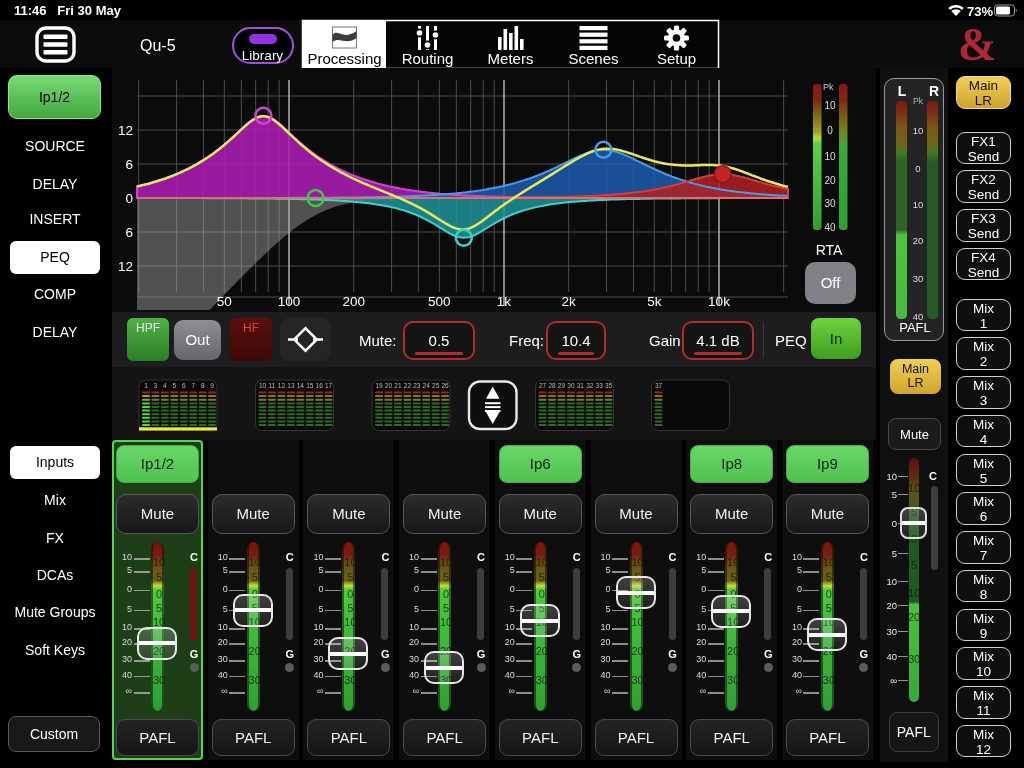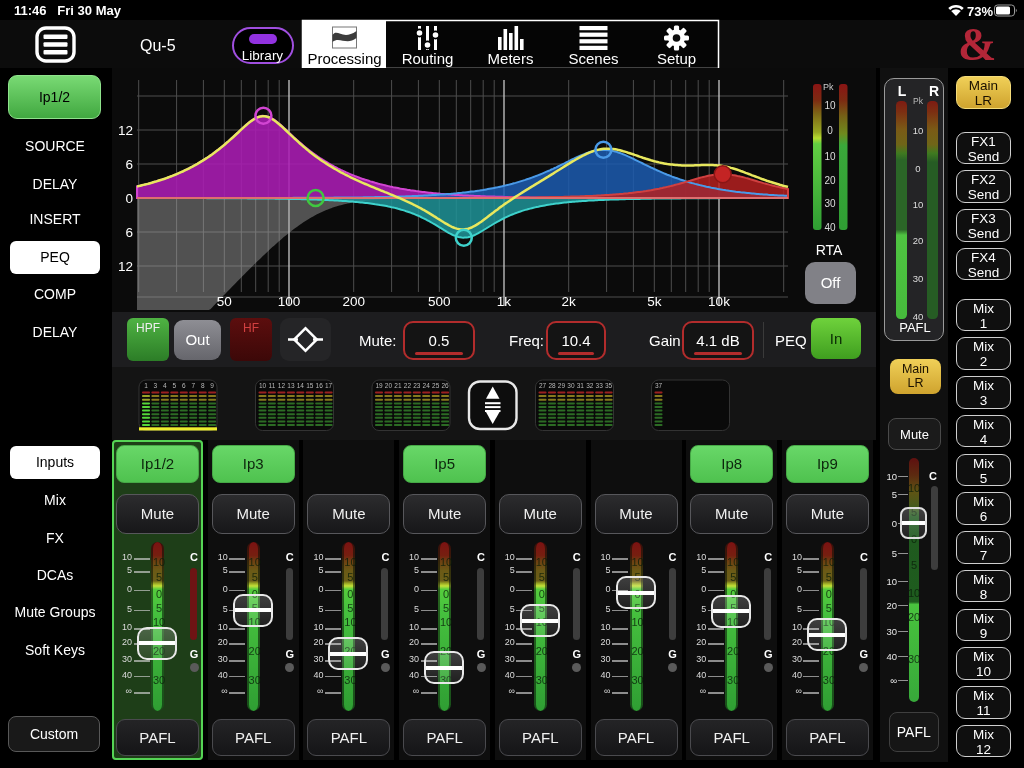--- a/index.html
+++ b/index.html
@@ -674,21 +674,20 @@
       <div class="sknob" style="top:186.5px">
         <div class="kline"></div>
       </div>
       <div class="clab">C</div>
       <div class="grbar red"></div>
       <div class="glab">G</div>
       <div class="gdot"></div>
       <div class="spafl">PAFL</div>
     </div>
     <div class="strip" style="left:207.7px">
-      <div class="sname">Ip3</div>
       <div class="smute">Mute</div>
       <div class="slbl" style="top:112.0px">10</div>
       <div class="stick" style="top:118.0px"></div>
       <div class="slbl" style="top:125.0px">5</div>
       <div class="stick" style="top:131.0px"></div>
       <div class="slbl" style="top:143.5px">0</div>
       <div class="stick" style="top:149.5px"></div>
       <div class="slbl" style="top:163.5px">5</div>
       <div class="stick" style="top:169.5px"></div>
       <div class="slbl" style="top:182.0px">10</div>
@@ -751,21 +750,20 @@
       <div class="sknob" style="top:197.0px">
         <div class="kline"></div>
       </div>
       <div class="clab">C</div>
       <div class="grbar"></div>
       <div class="glab">G</div>
       <div class="gdot"></div>
       <div class="spafl">PAFL</div>
     </div>
     <div class="strip" style="left:399.1px">
-      <div class="sname">Ip5</div>
       <div class="smute">Mute</div>
       <div class="slbl" style="top:112.0px">10</div>
       <div class="stick" style="top:118.0px"></div>
       <div class="slbl" style="top:125.0px">5</div>
       <div class="stick" style="top:131.0px"></div>
       <div class="slbl" style="top:143.5px">0</div>
       <div class="stick" style="top:149.5px"></div>
       <div class="slbl" style="top:163.5px">5</div>
       <div class="stick" style="top:169.5px"></div>
       <div class="slbl" style="top:182.0px">10</div>
@@ -790,20 +788,21 @@
       <div class="sknob" style="top:211.0px">
         <div class="kline"></div>
       </div>
       <div class="clab">C</div>
       <div class="grbar"></div>
       <div class="glab">G</div>
       <div class="gdot"></div>
       <div class="spafl">PAFL</div>
     </div>
     <div class="strip" style="left:494.8px">
+      <div class="sname">Ip6</div>
       <div class="smute">Mute</div>
       <div class="slbl" style="top:112.0px">10</div>
       <div class="stick" style="top:118.0px"></div>
       <div class="slbl" style="top:125.0px">5</div>
       <div class="stick" style="top:131.0px"></div>
       <div class="slbl" style="top:143.5px">0</div>
       <div class="stick" style="top:149.5px"></div>
       <div class="slbl" style="top:163.5px">5</div>
       <div class="stick" style="top:169.5px"></div>
       <div class="slbl" style="top:182.0px">10</div>

